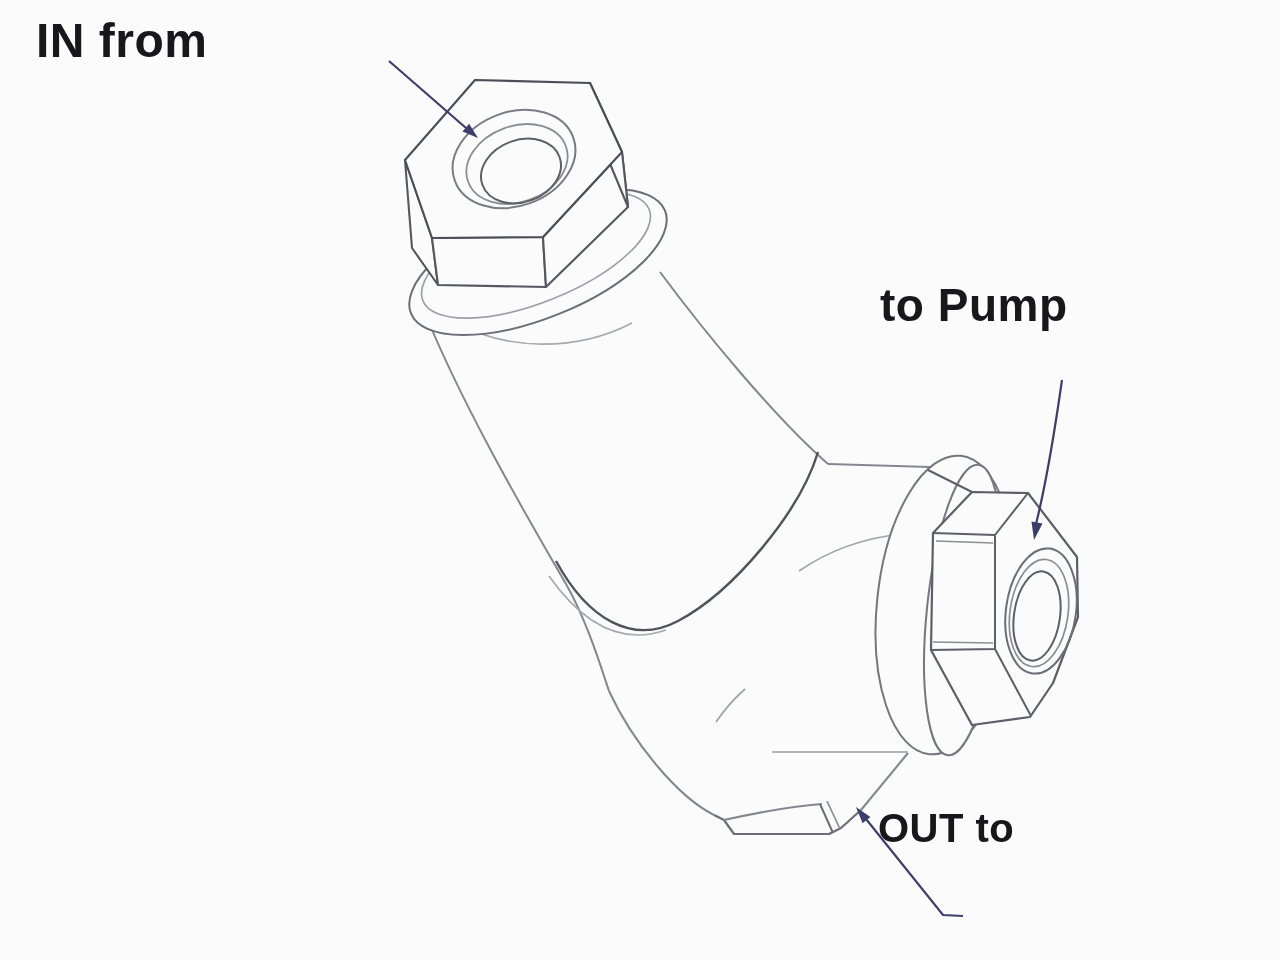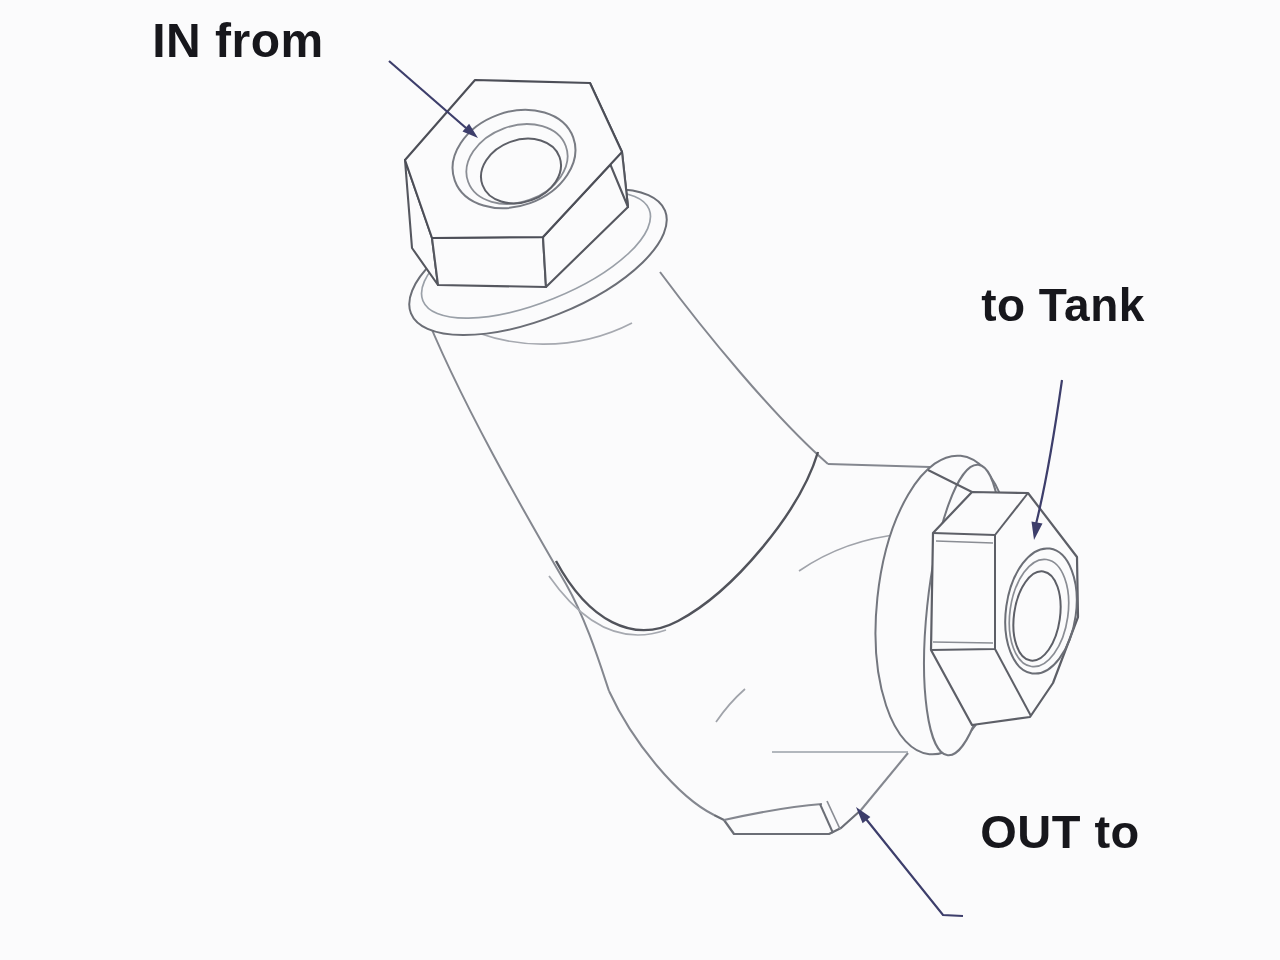--- a/index.html
+++ b/index.html
@@ -7,29 +7,28 @@
     width:1280px;height:960px;position:relative;overflow:hidden;
     background:#fbfbfc;
     font-family:"Liberation Sans", sans-serif;
   }
   .stage{position:absolute;inset:0;}
   svg{position:absolute;left:0;top:0;}
   .callout{
     position:absolute;
     font-weight:700;
     color:#17171c;
-    text-align:center;
     line-height:1.2;
     letter-spacing:.5px;
     white-space:nowrap;
   }
   .callout span{display:block;}
   #label-in{left:36px;top:12px;width:404px;font-size:48px;}
   #label-return{left:880px;top:278px;width:366px;font-size:46px;}
-  #label-out{left:878px;top:804px;width:364px;font-size:47px;}
+  #label-out{left:878px;top:804px;width:364px;font-size:40px;}
 </style>
 </head>
 <body>
 
 <div class="stage">
 
   <svg width="1280" height="960" viewBox="0 0 1280 960">
 
     <g fill="none">
 
@@ -124,20 +123,20 @@
       <path d="M866,819 L943,915 L963,916" stroke="#3d3e6b" stroke-width="2.2" fill="none"></path>
       <polygon points="856,807 862.6,823.2 870.4,816.9" fill="#3d3e6b"></polygon>
     </g>
   </svg>
 
   <div class="callout" id="label-in">
     <span>IN from</span>
   </div>
 
   <div class="callout" id="label-return">
-    <span>to Tank</span>
+    <span>to Pump</span>
   </div>
 
   <div class="callout" id="label-out">
     <span>OUT to</span>
   </div>
 
 </div>
 
 </body></html>

